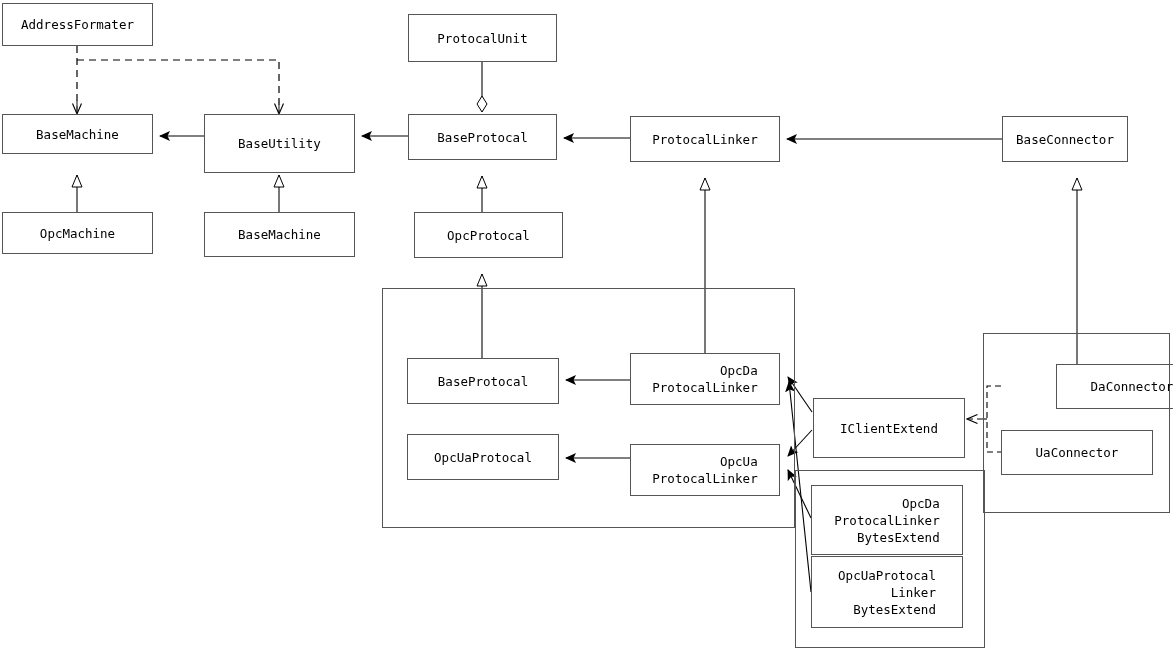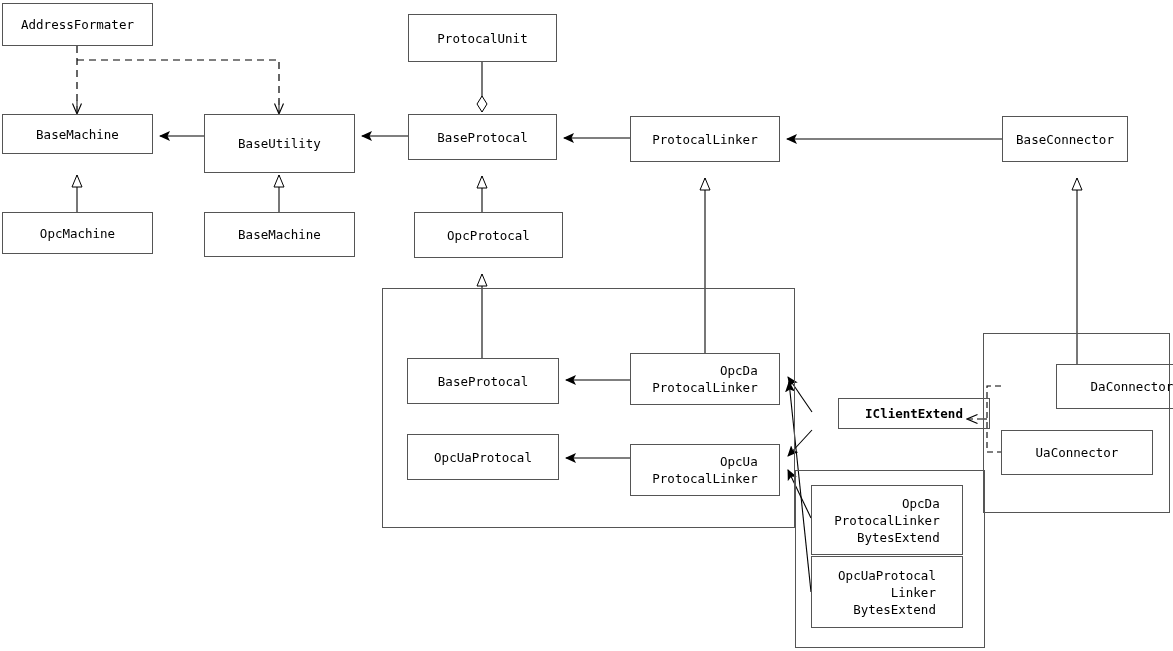--- a/index.html
+++ b/index.html
@@ -148,21 +148,21 @@
   <div class="node" style="left:408px; top:114px; width:149px; height:46px;">BaseProtocal</div>
   <div class="node" style="left:408px; top:212px; width:149px; height:46px;margin-left:6px;">OpcProtocal</div>
   <div class="node" style="left:630px; top:116px; width:150px; height:46px;">ProtocalLinker</div>
   <div class="node" style="left:1002px; top:116px; width:126px; height:46px;">BaseConnector</div>
   <div class="node" style="left:407px; top:358px; width:152px; height:46px;">BaseProtocal</div>
   <div class="node" style="left:407px; top:434px; width:152px; height:46px;">OpcUaProtocal</div>
   <div class="node" style="left:630px; top:353px; width:150px; height:52px;">OpcDa
 ProtocalLinker</div>
   <div class="node" style="left:630px; top:432px; width:150px; height:52px;margin-top:12px;">OpcUa
 ProtocalLinker</div>
-  <div class="node" style="left:838px; top:398px; width:152px; height:31px;font-weight:bold;">IClientExtend</div>
+  <div class="node" style="left:813px; top:398px; width:152px; height:60px;">IClientExtend</div>
   <div class="node" style="left:1056px; top:364px; width:152px; height:45px;">DaConnector</div>
   <div class="node" style="left:1001px; top:430px; width:152px; height:45px;">UaConnector</div>
   <div class="node" style="left:811px; top:485px; width:152px; height:70px;">OpcDa
 ProtocalLinker
 BytesExtend</div>
   <div class="node" style="left:811px; top:556px; width:152px; height:72px;">OpcUaProtocal
 Linker
 BytesExtend</div>
 
 </div>

